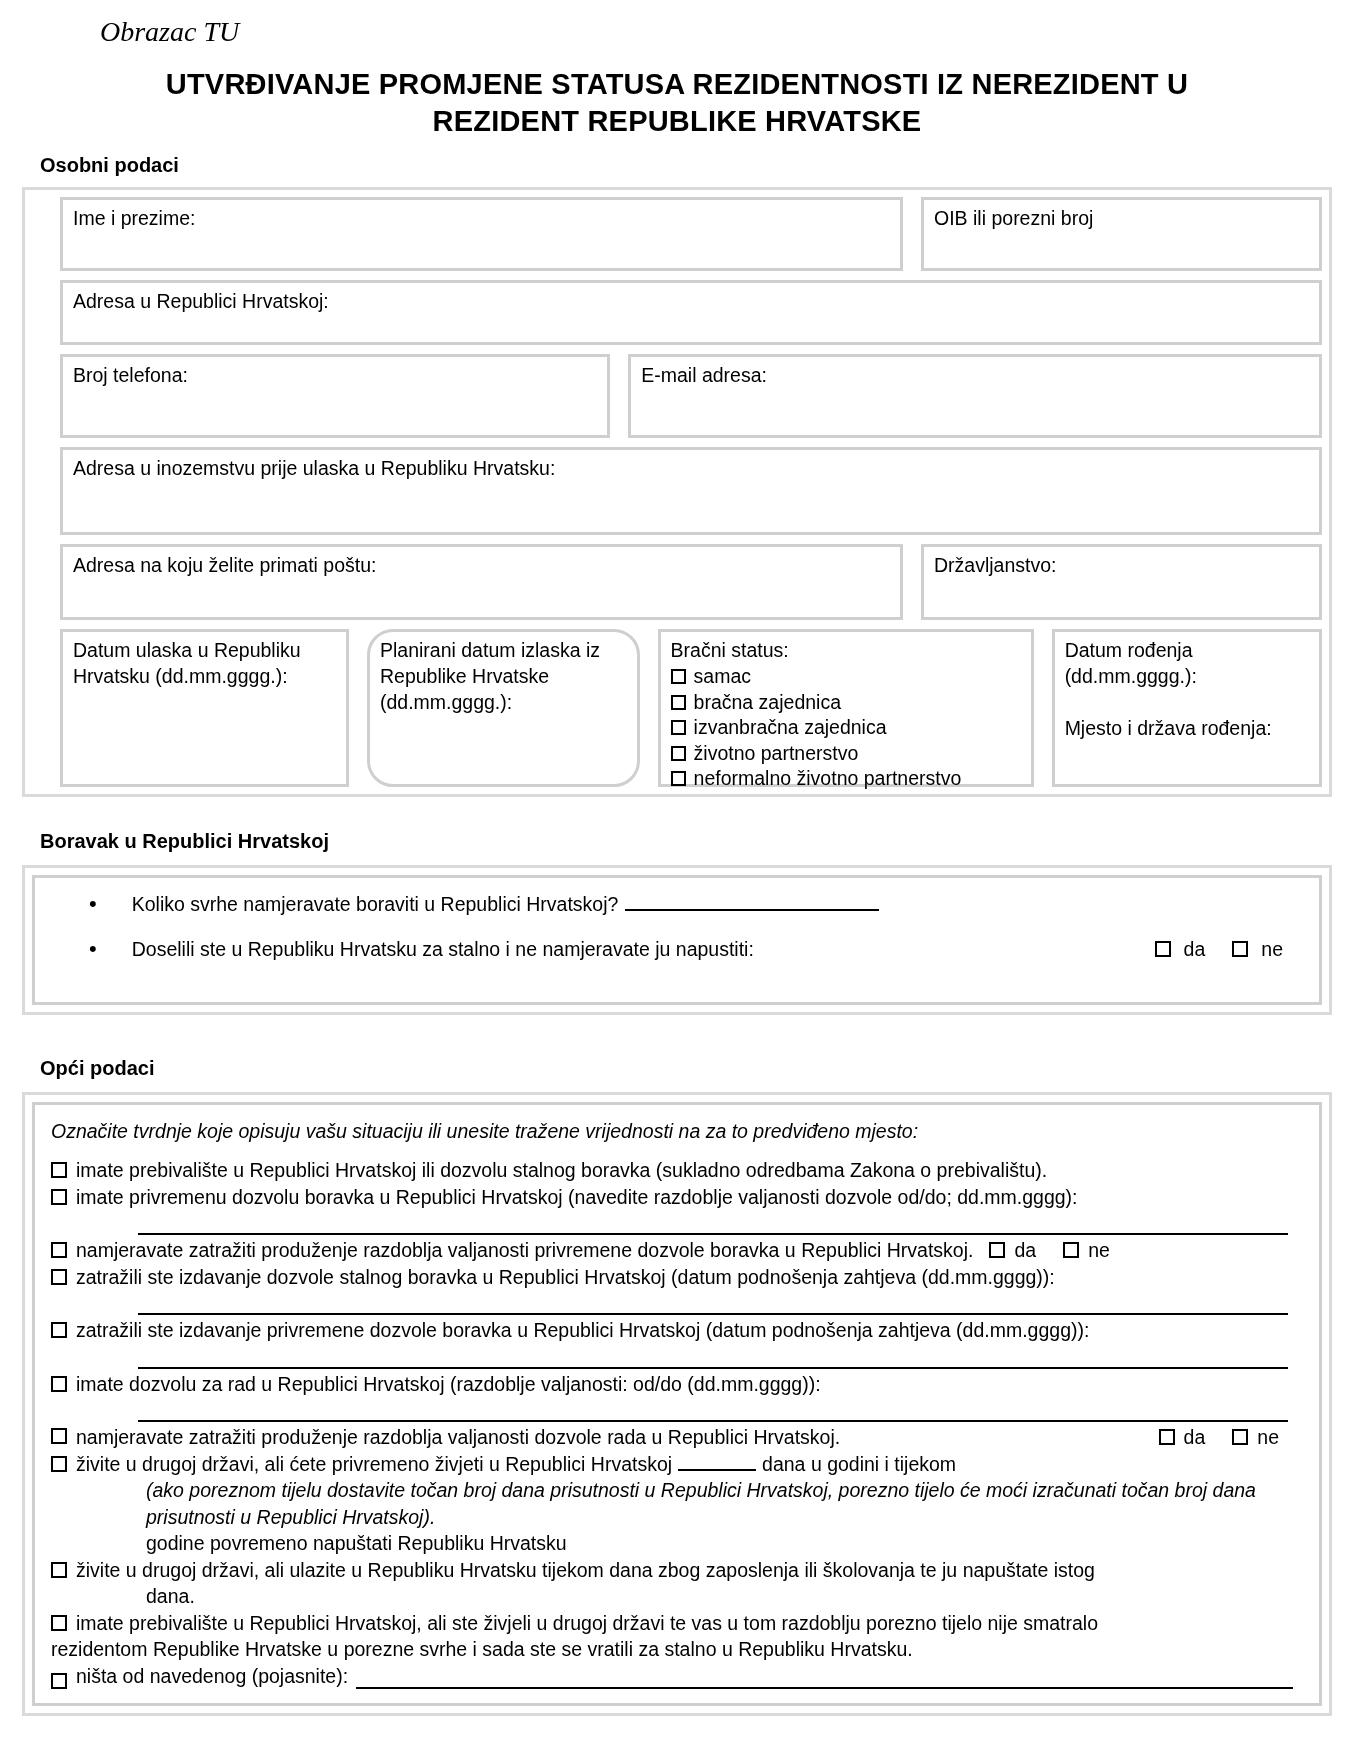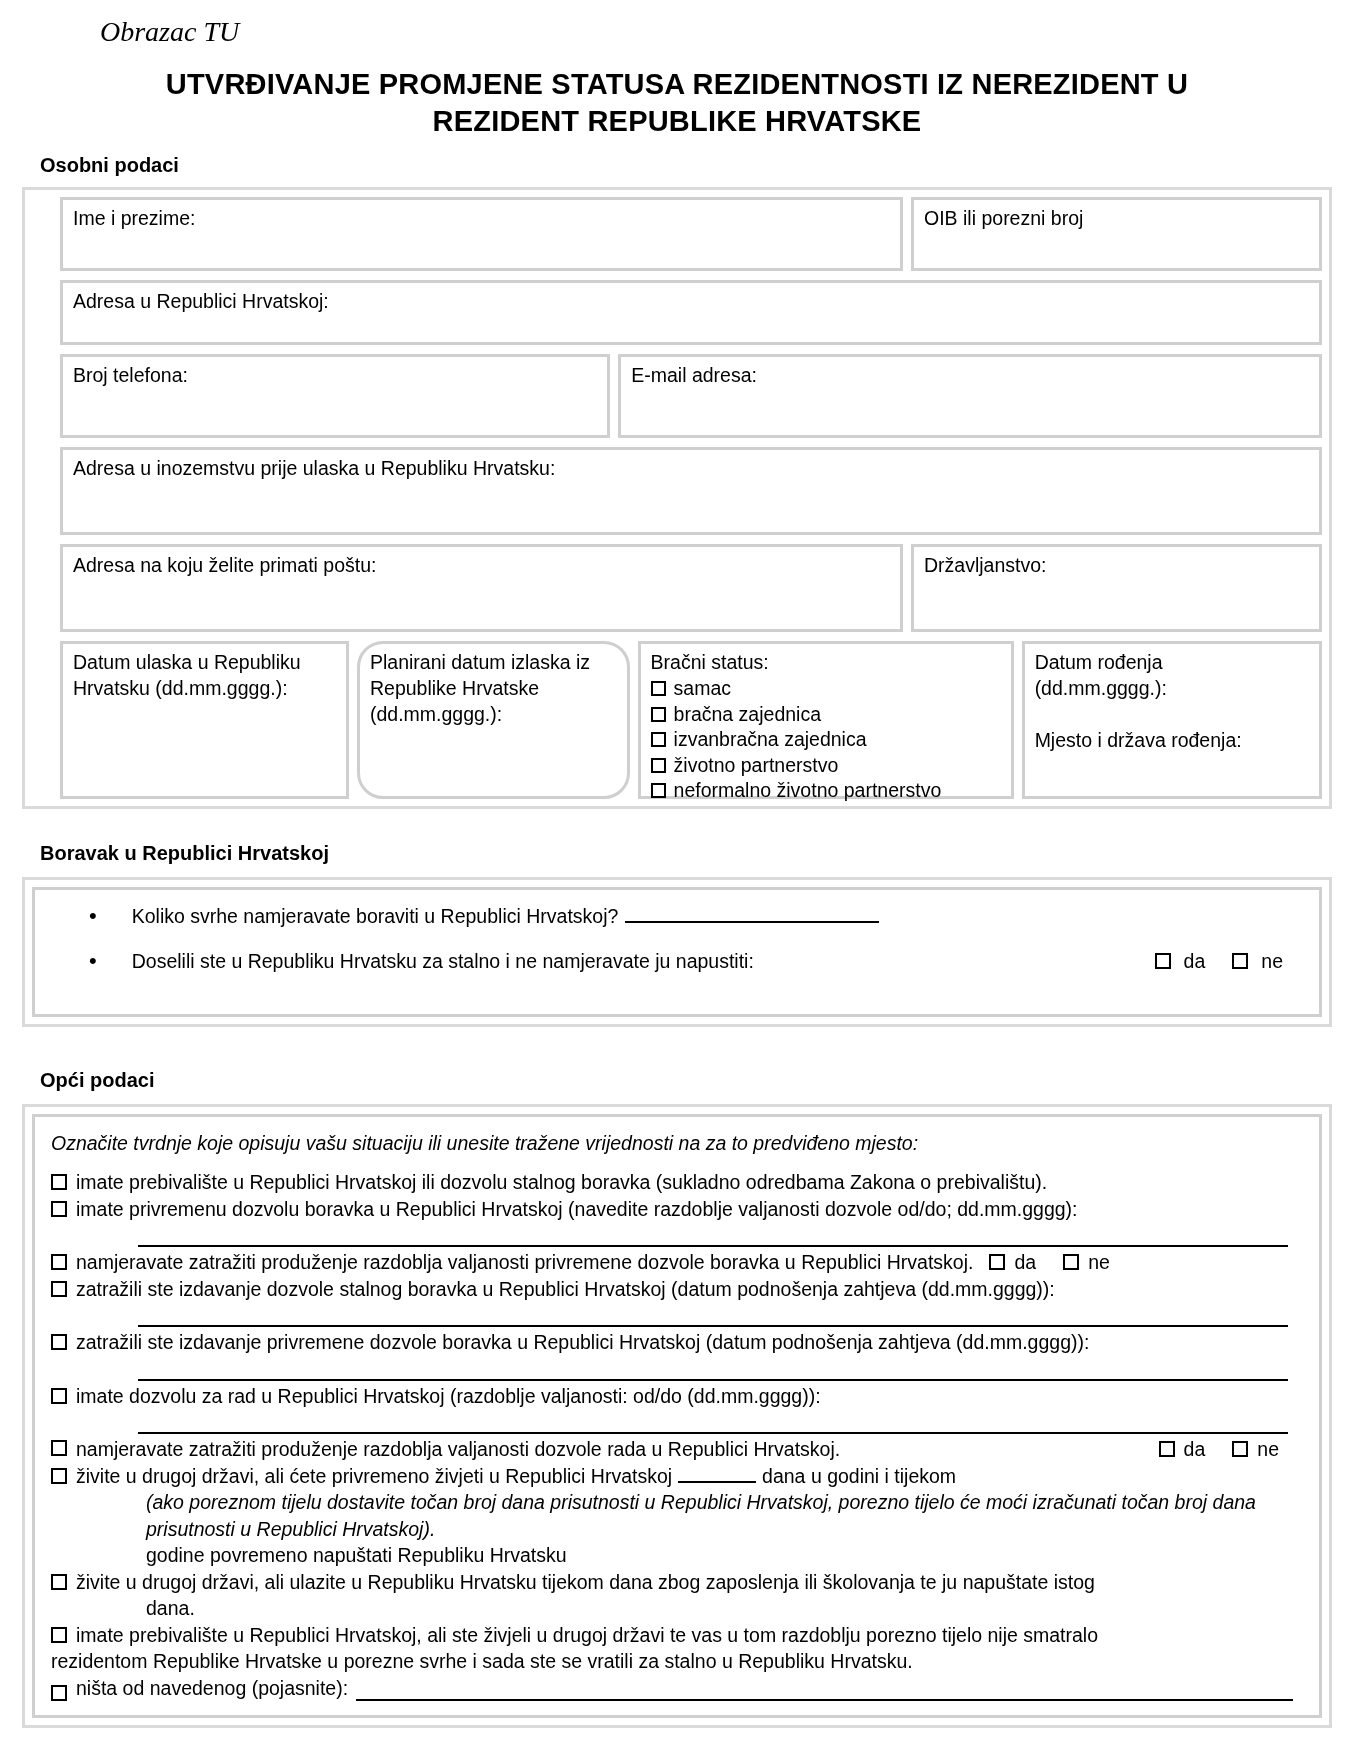--- a/index.html
+++ b/index.html
@@ -35,28 +35,28 @@
   .section-box {
     border: 3px solid #dadada;
     padding: 7px;
     width: 1310px;
   }
   .cell {
     border: 3px solid #cfcfcf;
     padding: 5px 10px;
     background: #fff;
   }
-  .trow { display: flex; gap: 8px; margin-bottom: 9px; padding-left: 28px; }
+  .trow { display: flex; gap: 18px; margin-bottom: 9px; padding-left: 28px; }
   .trow:last-child { margin-bottom: 0; }
 
   .r1 { height: 74px; }
   .r2 { height: 65px; }
   .r3 { height: 84px; }
   .r4 { height: 88px; }
-  .r5 { height: 88px; }
+  .r5 { height: 76px; }
   .r6 { height: 158px; }
   .w-main  { flex: 0 0 66.8%; }
   .w-side  { flex: 1 1 auto; }
   .w-full  { flex: 1 1 100%; }
   .w-phone { flex: 0 0 43.6%; }
   .w-email { flex: 1 1 auto; }
   .w-d1 { flex: 0 0 22.9%; }
   .w-d2 { flex: 0 0 21.6%; border-radius: 26px; }
   .w-d3 { flex: 0 0 29.8%; }
   .w-d4 { flex: 1 1 auto; }

